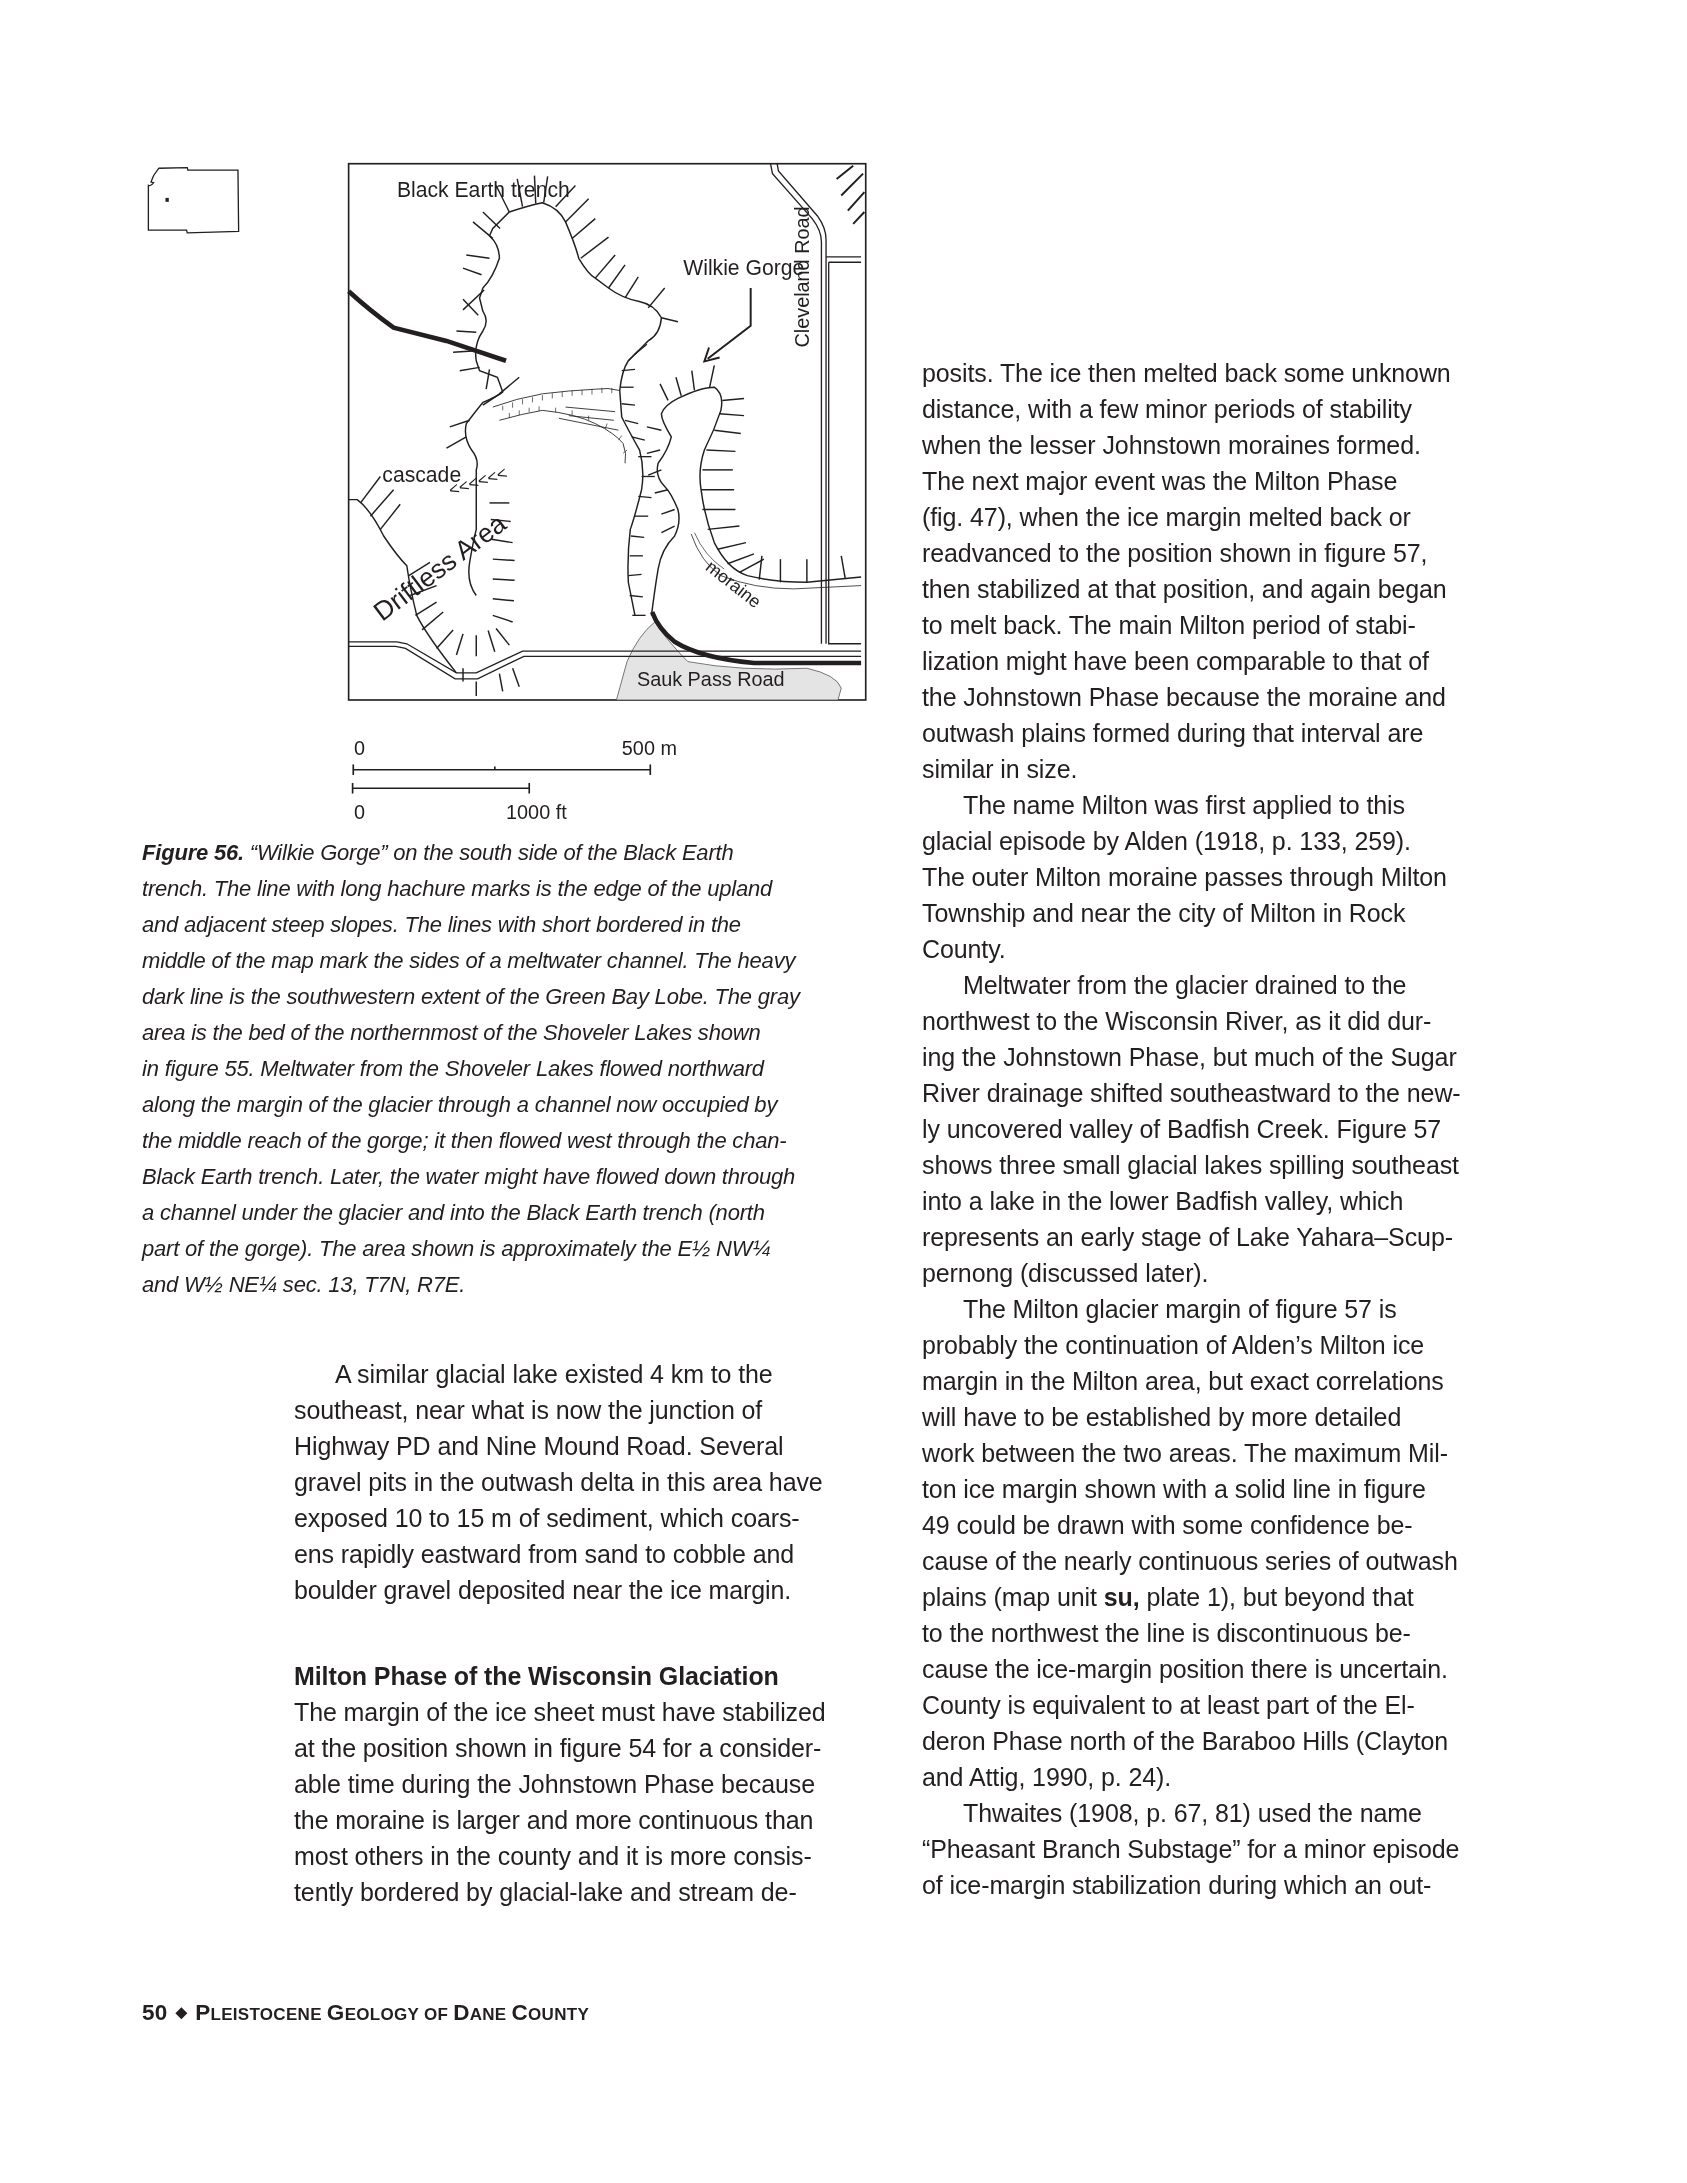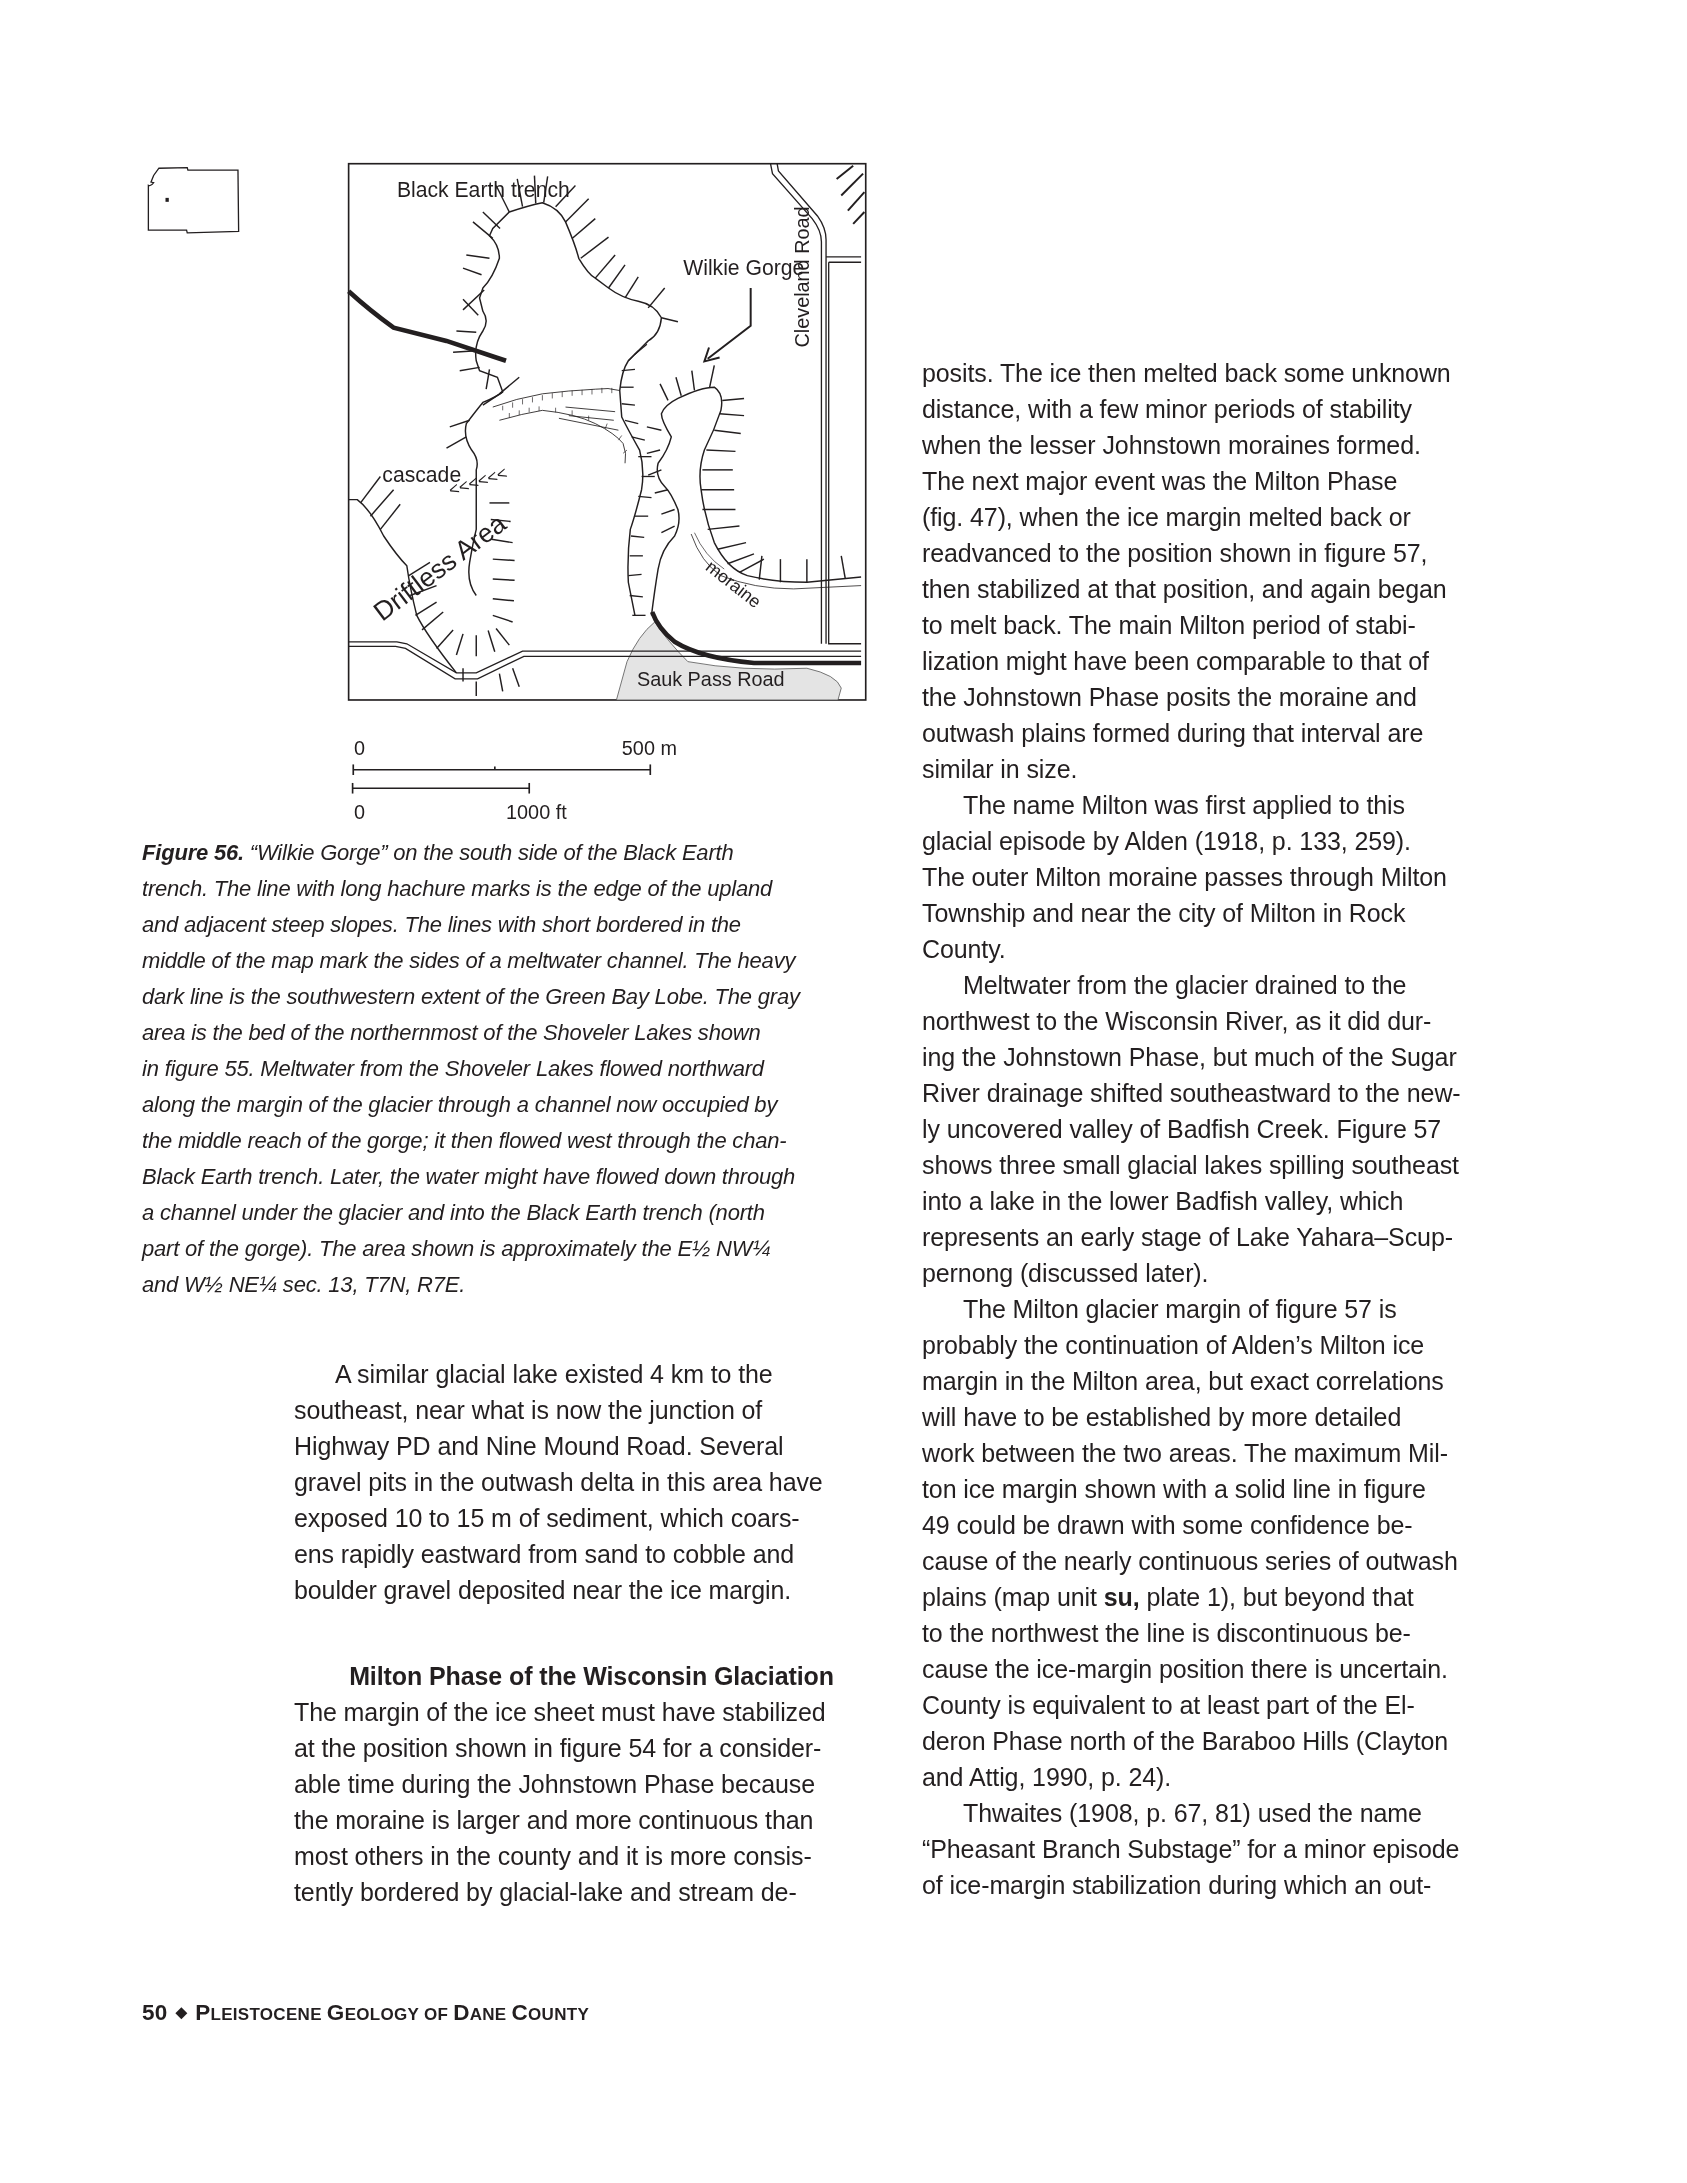--- a/index.html
+++ b/index.html
@@ -6,21 +6,21 @@
   body { width:1687px; height:2183px; position:relative; overflow:hidden; color:#231f20; font-family:"Liberation Sans", sans-serif; }
   .abs { position:absolute; }
   svg text { font-family:"Liberation Sans", sans-serif; fill:#231f20; }
   .caption { left:142px; top:835px; width:748px; font-family:"Liberation Sans", sans-serif; font-style:italic; font-size:22px; line-height:36px; letter-spacing:-0.2px; }
   .caption b { font-style:italic; font-weight:bold; }
   .body-text { font-size:25px; line-height:36px; letter-spacing:-0.1px; }
   .col-left { left:294px; top:1356px; width:595px; }
   .col-right { left:922px; top:355px; width:602px; }
   .line { white-space:nowrap; display:block; }
   .indent { padding-left:41px; }
-  .head { font-weight:bold; font-size:25px;text-align:center; }
+  .head { font-weight:bold; font-size:25px; }
   .gap { height:36px; }
   .footer { left:142px; top:2000px; font-size:22.5px; font-weight:bold; letter-spacing:0.3px; }
   .sc-big { font-size:22.5px; }
   .sc-small { font-size:17px; }
   .bullet { font-size:14.6px; margin:0 8px; position:relative; top:-3.3px; }
 </style>
 </head>
 <body>
 
 <svg class="abs" style="left:139px;top:159px;" width="165" height="112" viewBox="0 0 250 170">
@@ -273,21 +273,21 @@
   <div>
     <span class="line">posits. The ice then melted back some unknown</span>
     <span class="line">distance, with a few minor periods of stability</span>
     <span class="line">when the lesser Johnstown moraines formed.</span>
     <span class="line">The next major event was the Milton Phase</span>
     <span class="line">(fig. 47), when the ice margin melted back or</span>
     <span class="line">readvanced to the position shown in figure 57,</span>
     <span class="line">then stabilized at that position, and again began</span>
     <span class="line">to melt back. The main Milton period of stabi-</span>
     <span class="line">lization might have been comparable to that of</span>
-    <span class="line">the Johnstown Phase posits the moraine and</span>
+    <span class="line">the Johnstown Phase because the moraine and</span>
     <span class="line">outwash plains formed during that interval are</span>
     <span class="line">similar in size.</span>
   </div>
   <div>
     <span class="line indent">The name Milton was first applied to this</span>
     <span class="line">glacial episode by Alden (1918, p. 133, 259).</span>
     <span class="line">The outer Milton moraine passes through Milton</span>
     <span class="line">Township and near the city of Milton in Rock</span>
     <span class="line">County.</span>
   </div>

